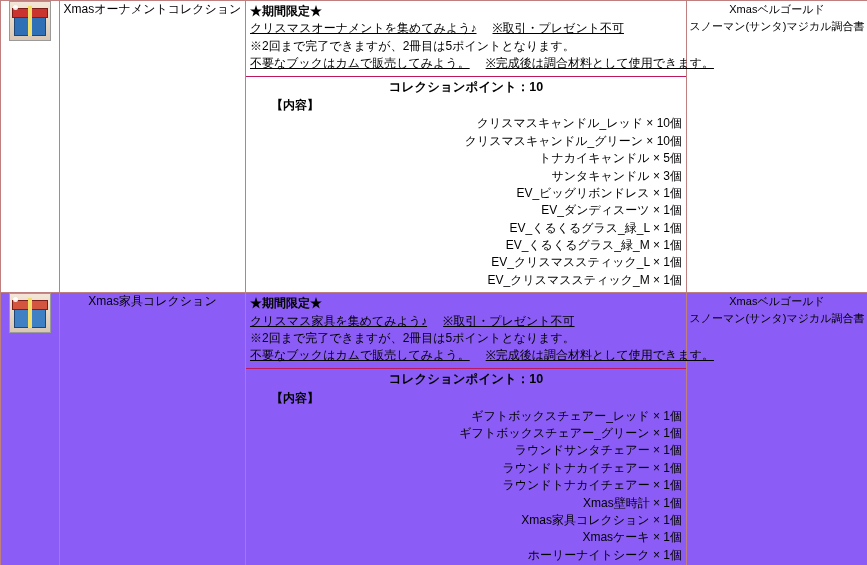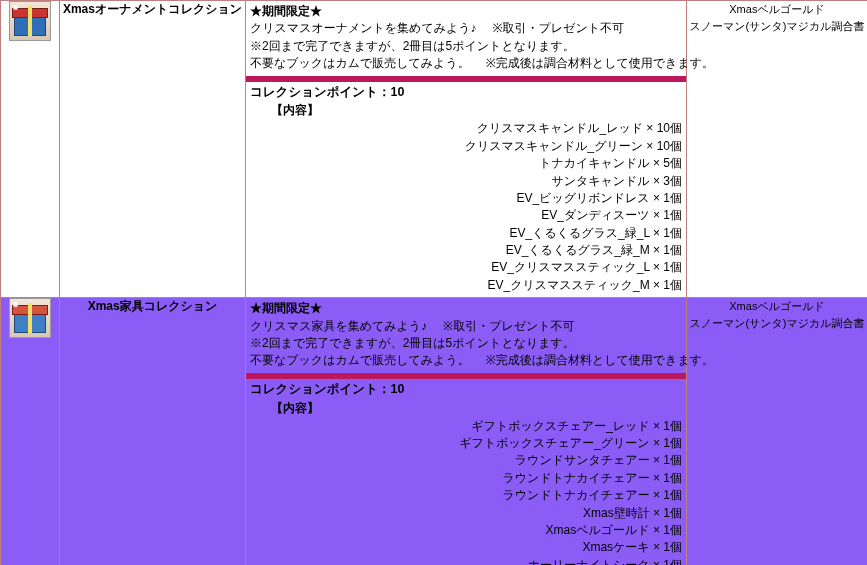--- a/index.html
+++ b/index.html
@@ -82,55 +82,54 @@
     opacity: .9;
   }
   .item-icon.furniture .box-lid { background: #d4553f; }
   .item-icon.furniture .box-body { background: #3f7fc4; }
 
   .name-cell {
     text-align: center;
     vertical-align: middle;
     font-size: 12px;
     padding: 4px 3px;
-    font-weight: bold;
   }
 
   .reward-cell {
     text-align: center;
     vertical-align: middle;
     font-size: 11px;
     line-height: 1.55;
     padding: 4px 3px;
   }
   .reward-cell div { white-space: nowrap; }
 
   .detail-cell { padding: 0; }
   .detail-top {
-    border-bottom: 6px solid #be185d;
+    border-bottom: 1px solid #be185d;
     padding: 2px 4px 3px 4px;
     line-height: 1.45;
   }
   .detail-bottom {
     padding: 2px 4px 3px 4px;
     line-height: 1.42;
   }
   .d-line { white-space: nowrap; }
   .d-head { font-weight: bold; font-size: 12px; }
   .d-sub  { font-size: 12px; }
-  .points { font-weight: bold; font-size: 12.5px; margin-bottom: 1px; }
+  .points { font-weight: bold; font-size: 12.5px; margin-bottom: 1px; text-align: center; }
   .contents-head { font-weight: bold; font-size: 12px; margin-bottom: 1px; margin-left: 21px; }
   .item-line {
     font-size: 12px;
     padding-left: 14px;
     white-space: nowrap;
     line-height: 1.45;
     text-align: right;
   }
-  .inline-note { display: inline; }
+  .inline-note { display: inline; text-decoration: underline; }
   .gap { display: inline-block; width: 16px; }
 </style>
 </head>
 <body>
 
 <div class="page">
   <table class="collection-table">
     <tbody>
 
       <tr class="row-a">
@@ -198,21 +197,21 @@
           </div>
           <div class="detail-bottom">
             <div class="points">コレクションポイント：10</div>
             <div class="contents-head">【内容】</div>
             <div class="item-line">ギフトボックスチェアー_レッド × 1個</div>
             <div class="item-line">ギフトボックスチェアー_グリーン × 1個</div>
             <div class="item-line">ラウンドサンタチェアー × 1個</div>
             <div class="item-line">ラウンドトナカイチェアー × 1個</div>
             <div class="item-line">ラウンドトナカイチェアー × 1個</div>
             <div class="item-line">Xmas壁時計 × 1個</div>
-            <div class="item-line">Xmasベルゴールド × 1個</div>
+            <div class="item-line">Xmas家具コレクション × 1個</div>
             <div class="item-line">Xmasケーキ × 1個</div>
             <div class="item-line">ホーリーナイトシーク × 1個</div>
           </div>
         </td>
         <td class="col-reward reward-cell">
           <div>Xmasベルゴールド</div>
           <div>スノーマン(サンタ)マジカル調合書</div>
         </td>
       </tr>
     </tbody>

